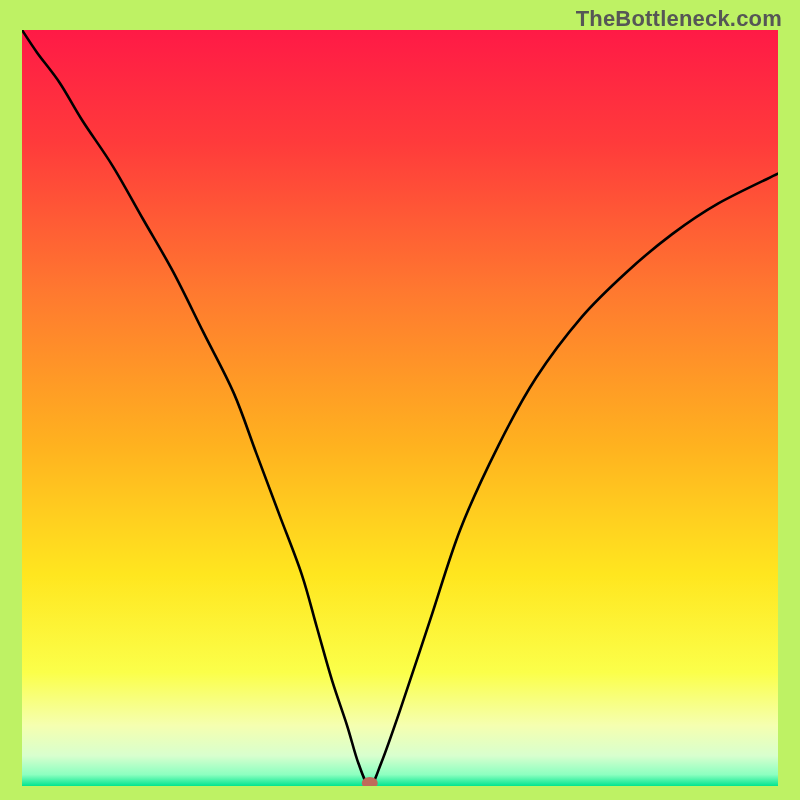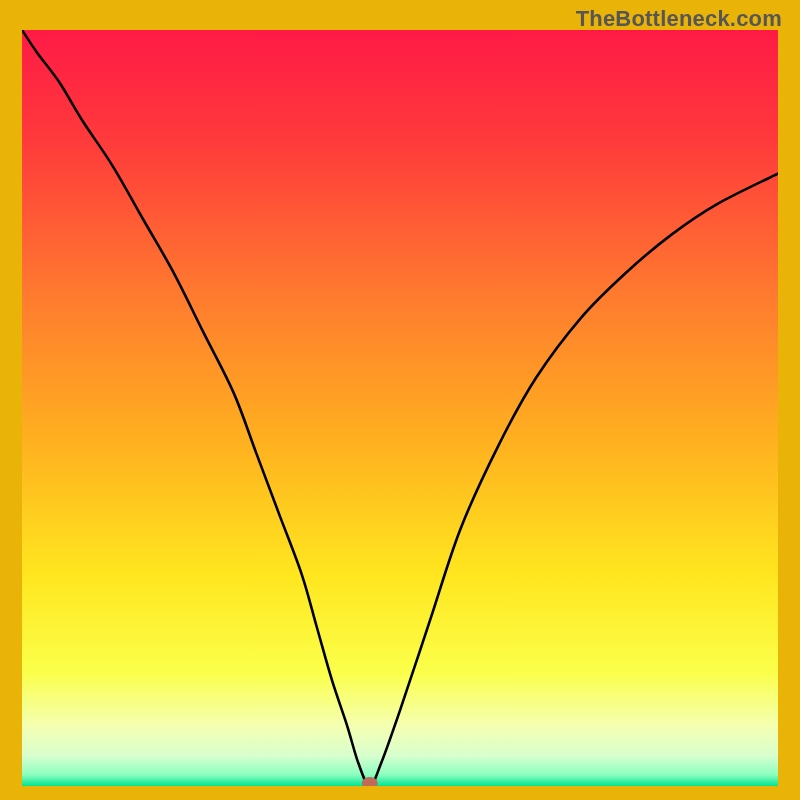--- a/index.html
+++ b/index.html
@@ -1,20 +1,20 @@
 <!DOCTYPE html>
 <html><head>
 <meta charset="utf-8">
 <style>
   * { margin: 0; padding: 0; box-sizing: border-box; }
   html, body { width: 800px; height: 800px; overflow: hidden; background: #000; }
   .frame {
     width: 800px;
     height: 800px;
-    background: #eab308;
+    background: #bef264;
     position: relative;
   }
   .attribution {
     position: absolute;
     top: 6px;
     right: 18px;
     font-family: Arial, Helvetica, sans-serif;
     font-size: 22px;
     font-weight: bold;
     color: #565656;

